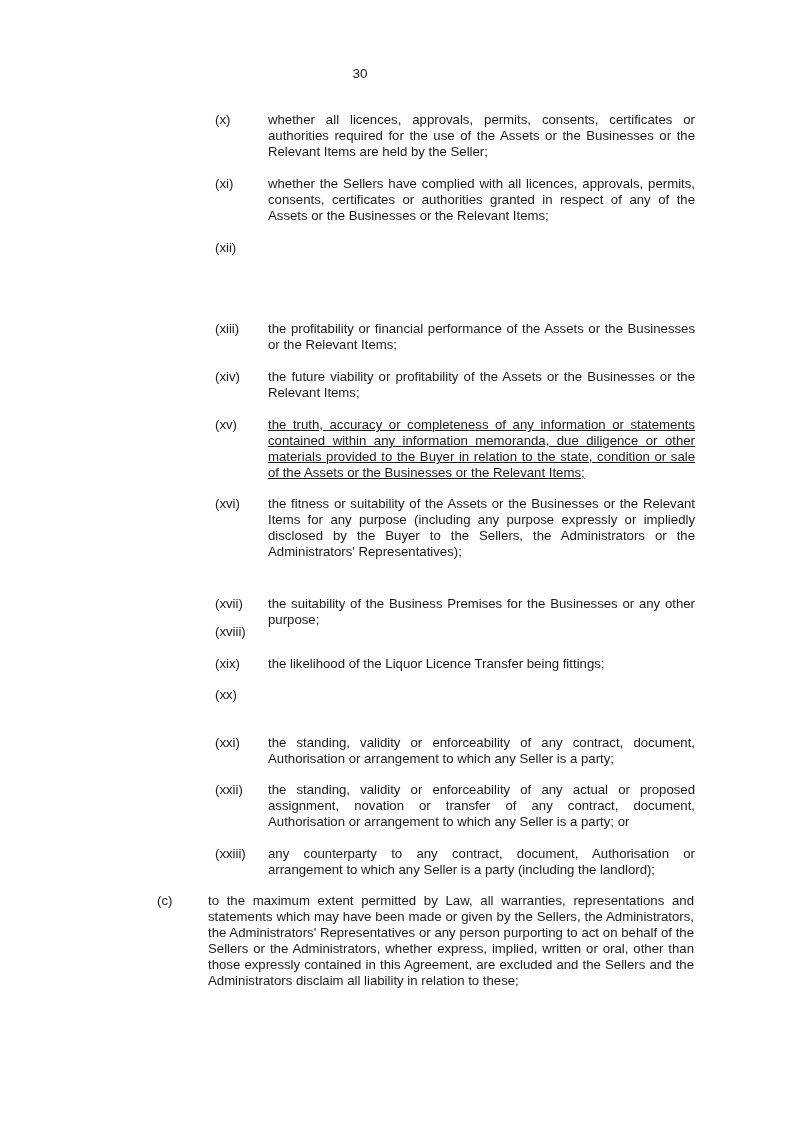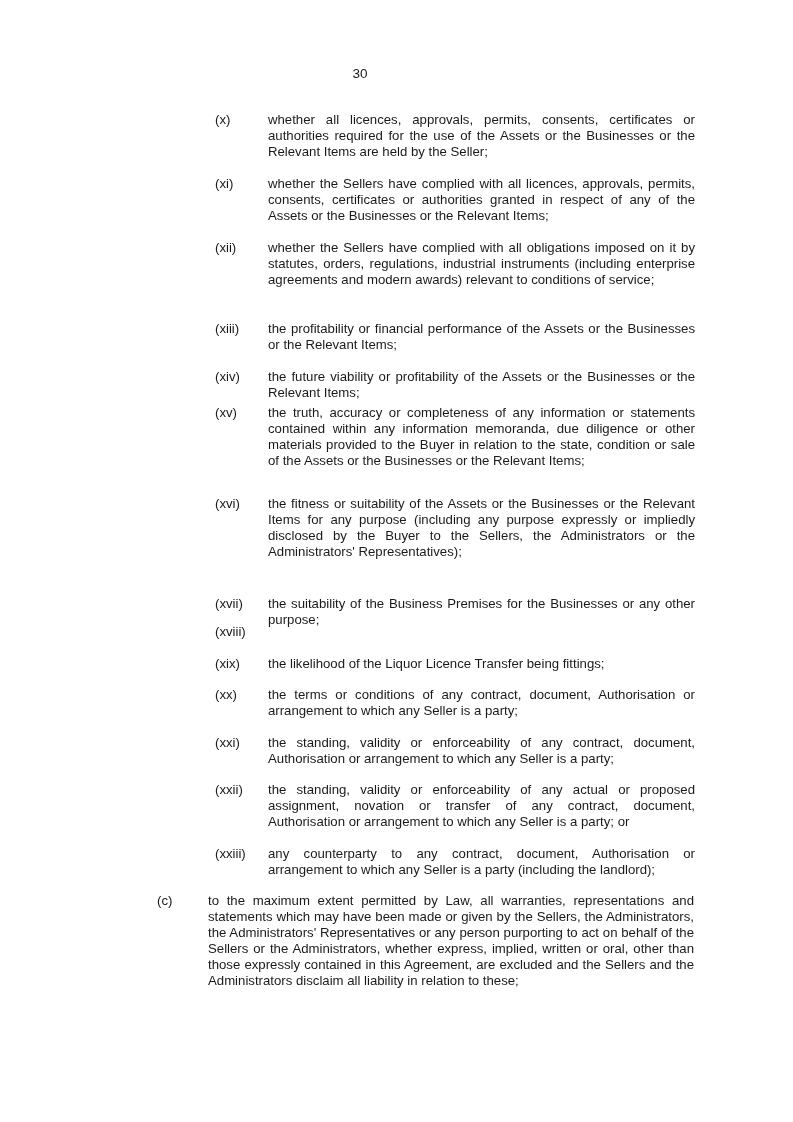--- a/index.html
+++ b/index.html
@@ -25,34 +25,33 @@
   <div class="body">whether all licences, approvals, permits, consents, certificates or authorities required for the use of the Assets or the Businesses or the Relevant Items are held by the Seller;</div>
 </div>
 
 <div class="clause sub" style="top:176px;">
   <span class="label">(xi)</span>
   <div class="body">whether the Sellers have complied with all licences, approvals, permits, consents, certificates or authorities granted in respect of any of the Assets or the Businesses or the Relevant Items;</div>
 </div>
 
 <div class="clause sub" style="top:240px;">
   <span class="label">(xii)</span>
-  <div class="body">whether the Sellers have complied with all obligations imposed on it by statutes, orders, regulations, industrial instruments (including enterprise agreements and modern awards) relevant to conditions of service;</div>
 </div>
 
 <div class="clause sub" style="top:321px;">
   <span class="label">(xiii)</span>
   <div class="body">the profitability or financial performance of the Assets or the Businesses or the Relevant Items;</div>
 </div>
 
 <div class="clause sub" style="top:369px;">
   <span class="label">(xiv)</span>
   <div class="body">the future viability or profitability of the Assets or the Businesses or the Relevant Items;</div>
 </div>
 
-<div class="clause sub" style="top:405px;">
+<div class="clause sub" style="top:417px;text-decoration:underline;">
   <span class="label">(xv)</span>
   <div class="body">the truth, accuracy or completeness of any information or statements contained within any information memoranda, due diligence or other materials provided to the Buyer in relation to the state, condition or sale of the Assets or the Businesses or the Relevant Items;</div>
 </div>
 
 <div class="clause sub" style="top:496px;">
   <span class="label">(xvi)</span>
   <div class="body">the fitness or suitability of the Assets or the Businesses or the Relevant Items for any purpose (including any purpose expressly or impliedly disclosed by the Buyer to the Sellers, the Administrators or the Administrators' Representatives);</div>
 </div>
 
 <div class="clause sub" style="top:576px;margin-top:20px;">
@@ -64,21 +63,20 @@
   <span class="label">(xviii)</span>
 </div>
 
 <div class="clause sub" style="top:656px;">
   <span class="label">(xix)</span>
   <div class="body">the likelihood of the Liquor Licence Transfer being fittings;</div>
 </div>
 
 <div class="clause sub" style="top:687px;">
   <span class="label">(xx)</span>
-  <div class="body">the terms or conditions of any contract, document, Authorisation or arrangement to which any Seller is a party;</div>
 </div>
 
 <div class="clause sub" style="top:735px;">
   <span class="label">(xxi)</span>
   <div class="body">the standing, validity or enforceability of any contract, document, Authorisation or arrangement to which any Seller is a party;</div>
 </div>
 
 <div class="clause sub" style="top:782px;">
   <span class="label">(xxii)</span>
   <div class="body">the standing, validity or enforceability of any actual or proposed assignment, novation or transfer of any contract, document, Authorisation or arrangement to which any Seller is a party; or</div>

